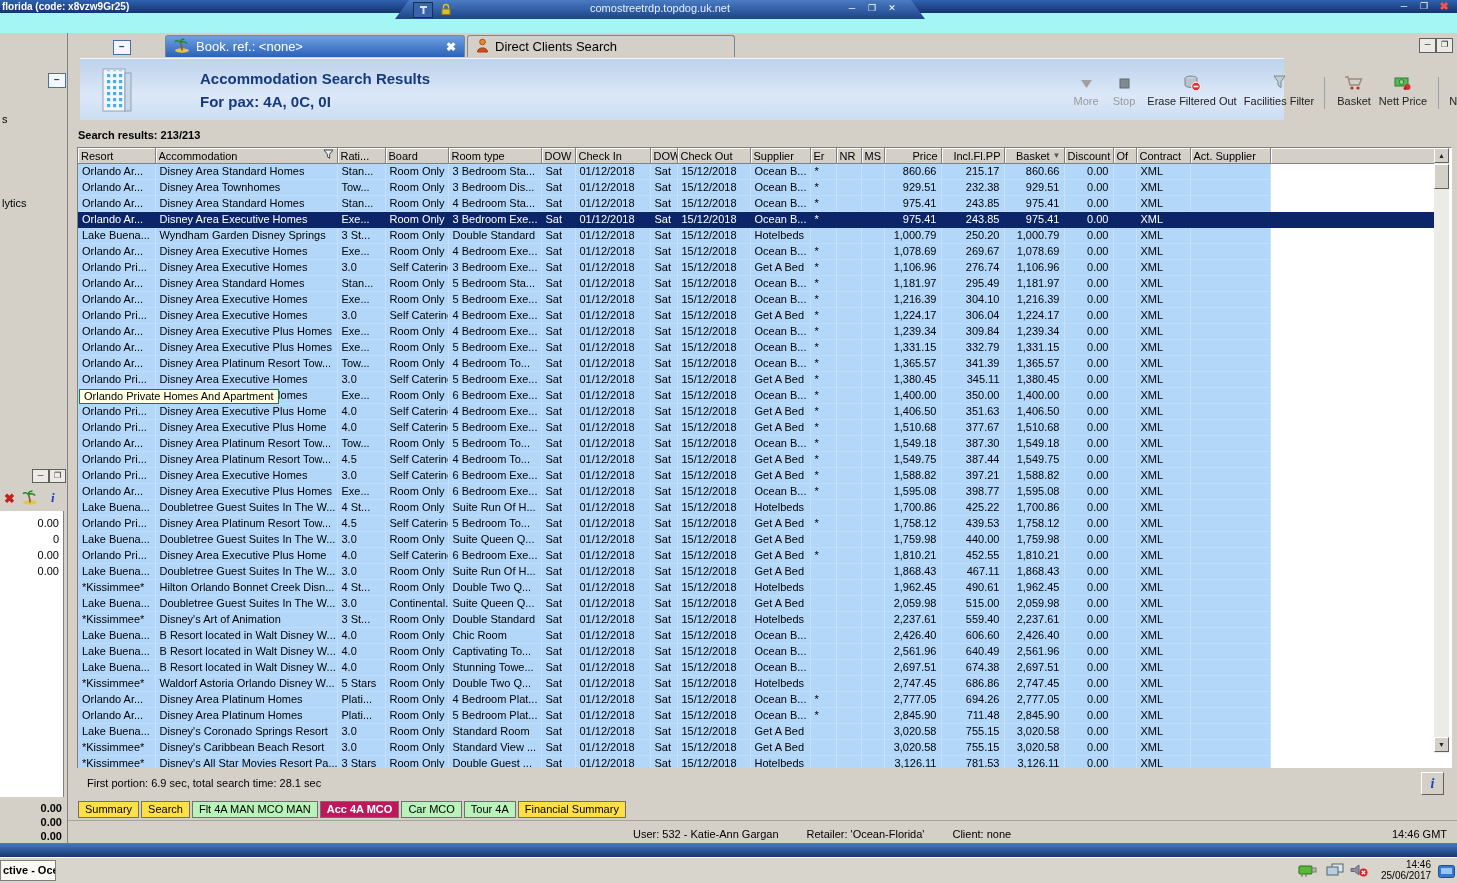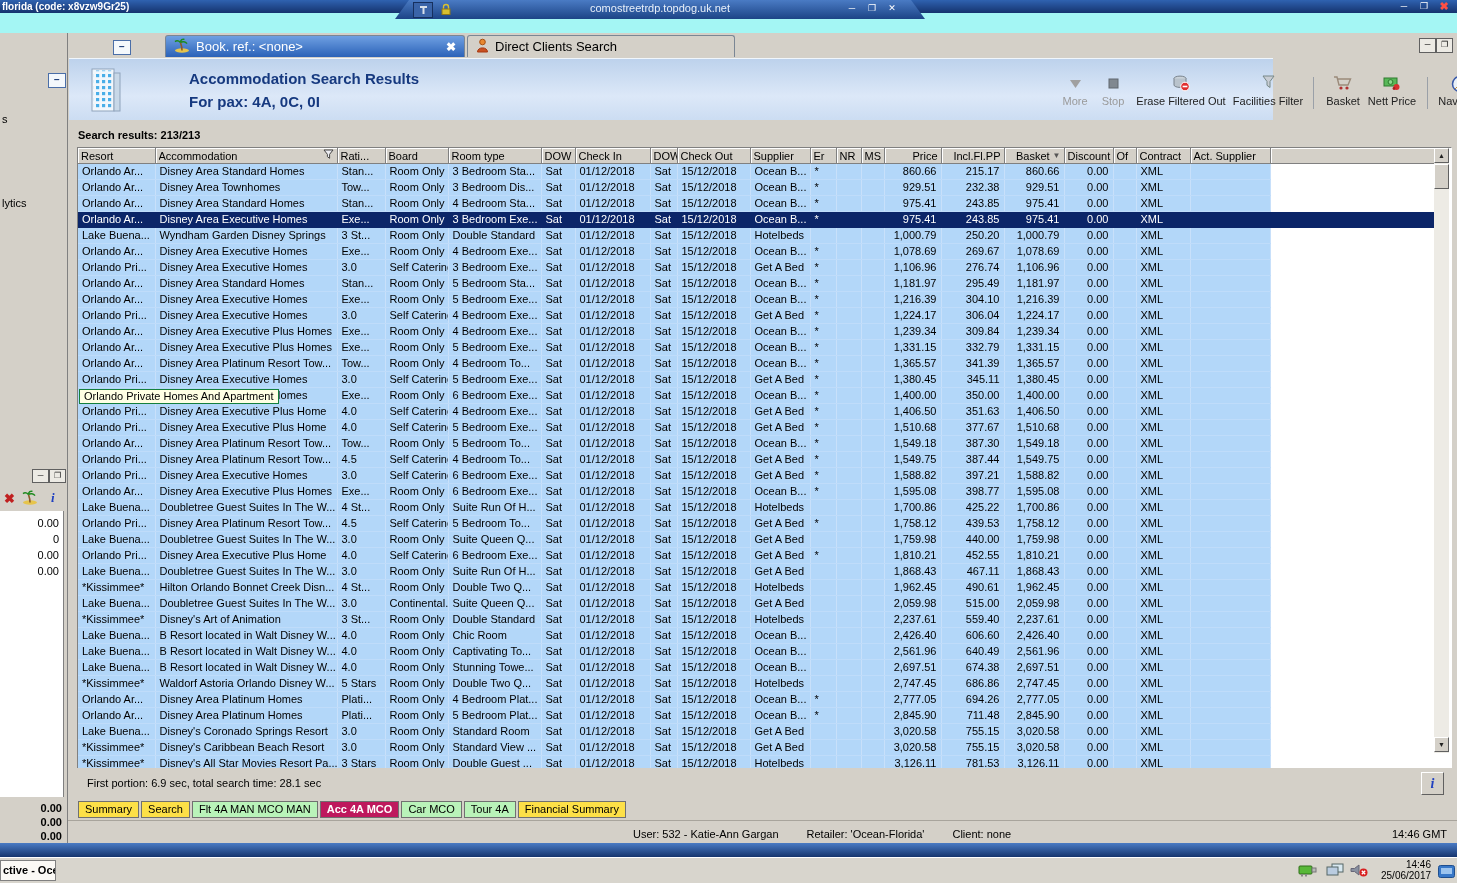--- a/index.html
+++ b/index.html
@@ -37,21 +37,21 @@
   .tabrow{left:68px;top:33px;width:1389px;height:25px;background:#D4D0C8;}
   .tr-min{left:113px;top:40px;width:16px;height:13px;background:#F4F8FC;border:1px solid #4A6EA8;color:#1C3C78;font-size:10px;line-height:11px;text-align:center;font-weight:bold;}
   .tab{top:35px;height:22px;border:1px solid #7A8694;border-bottom:none;border-radius:3px 3px 0 0;
     display:flex;align-items:center;gap:6px;padding:0 8px;font-size:13px;box-sizing:border-box;}
   .tab.active{left:165px;width:300px;background:linear-gradient(180deg,#6FA0E2,#2B62B8);color:#fff;}
   .tab.inactive{left:467px;width:268px;background:#D4D0C8;color:#000;}
   .tabclose{margin-left:auto;font-weight:bold;font-size:12px;color:#fff;}
   .winctl{top:38px;width:15px;height:13px;background:#ECEAE4;border:1px solid #606060;font-size:8px;line-height:12px;text-align:center;}
 
   
-  .hpanel{left:69px;top:58px;width:1204px;height:62px;background:linear-gradient(180deg,#BDD2EC 0%,#DCE8F8 60%,#CBDCF2 100%);border-top:1px solid #F0F6FC;border-bottom:1px solid #8090A8;text-decoration:underline;}
+  .hpanel{left:80px;top:58px;width:1204px;height:62px;background:linear-gradient(180deg,#BDD2EC 0%,#DCE8F8 60%,#CBDCF2 100%);border-top:1px solid #F0F6FC;border-bottom:1px solid #8090A8;text-decoration:underline;}
   .htitle{left:120px;top:11px;font-size:15px;font-weight:bold;color:#16397F;}
   .hsub{left:120px;top:34px;font-size:15px;font-weight:bold;color:#16397F;}
   .hbuilding{left:20px;top:8px;}
   .tbtn{top:16px;height:38px;text-align:center;font-size:11px;color:#222;cursor:default;}
   .tbtn .ic{display:block;height:20px;line-height:20px;}
   .tbtn.disabled{color:#9A9A9A;}
   .tsep{top:18px;width:1px;height:32px;background:#9AA0A8;}
 
   
   .resultstrip{left:69px;top:120px;width:1388px;height:28px;background:#D4D0C8;}

